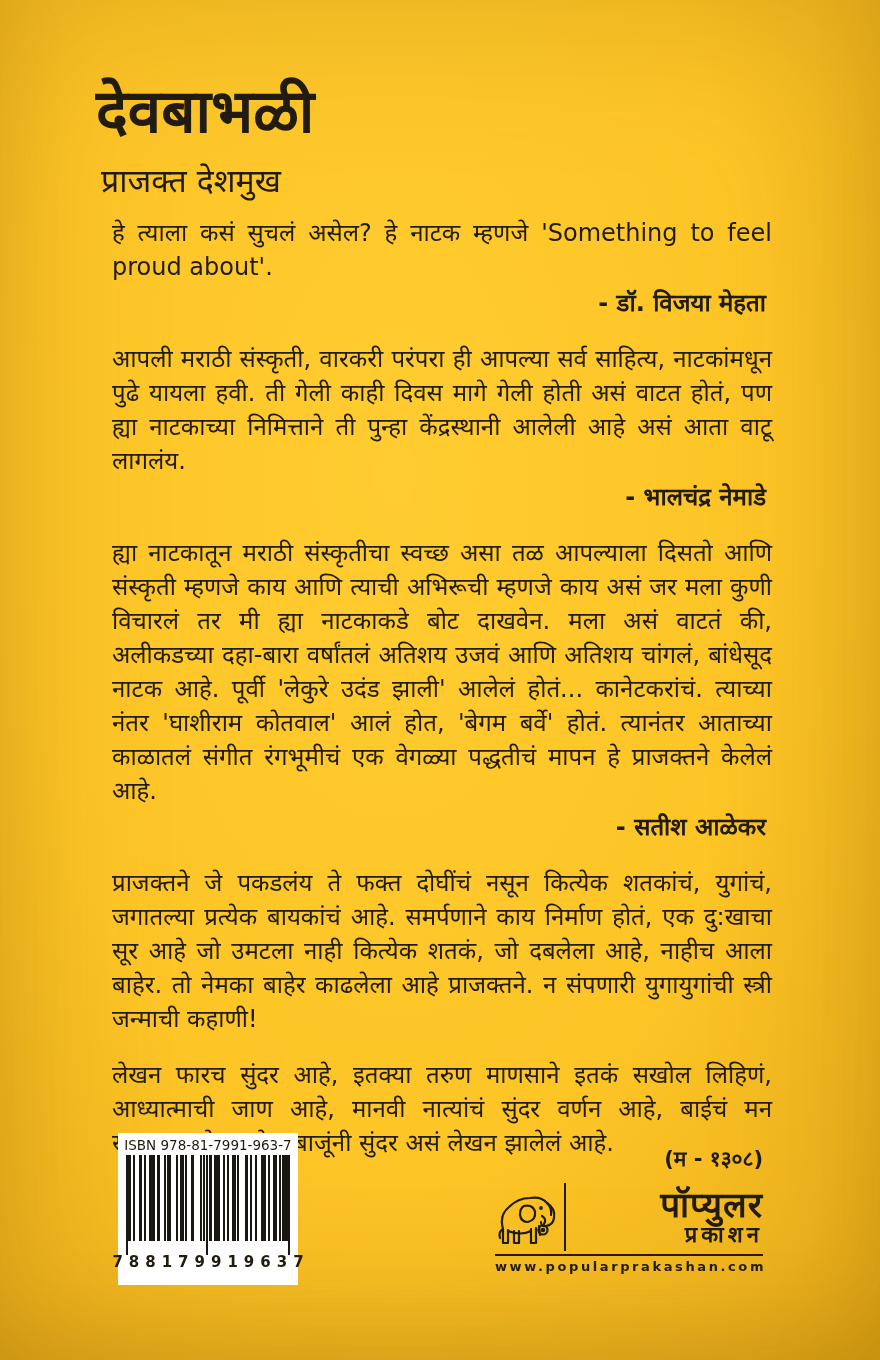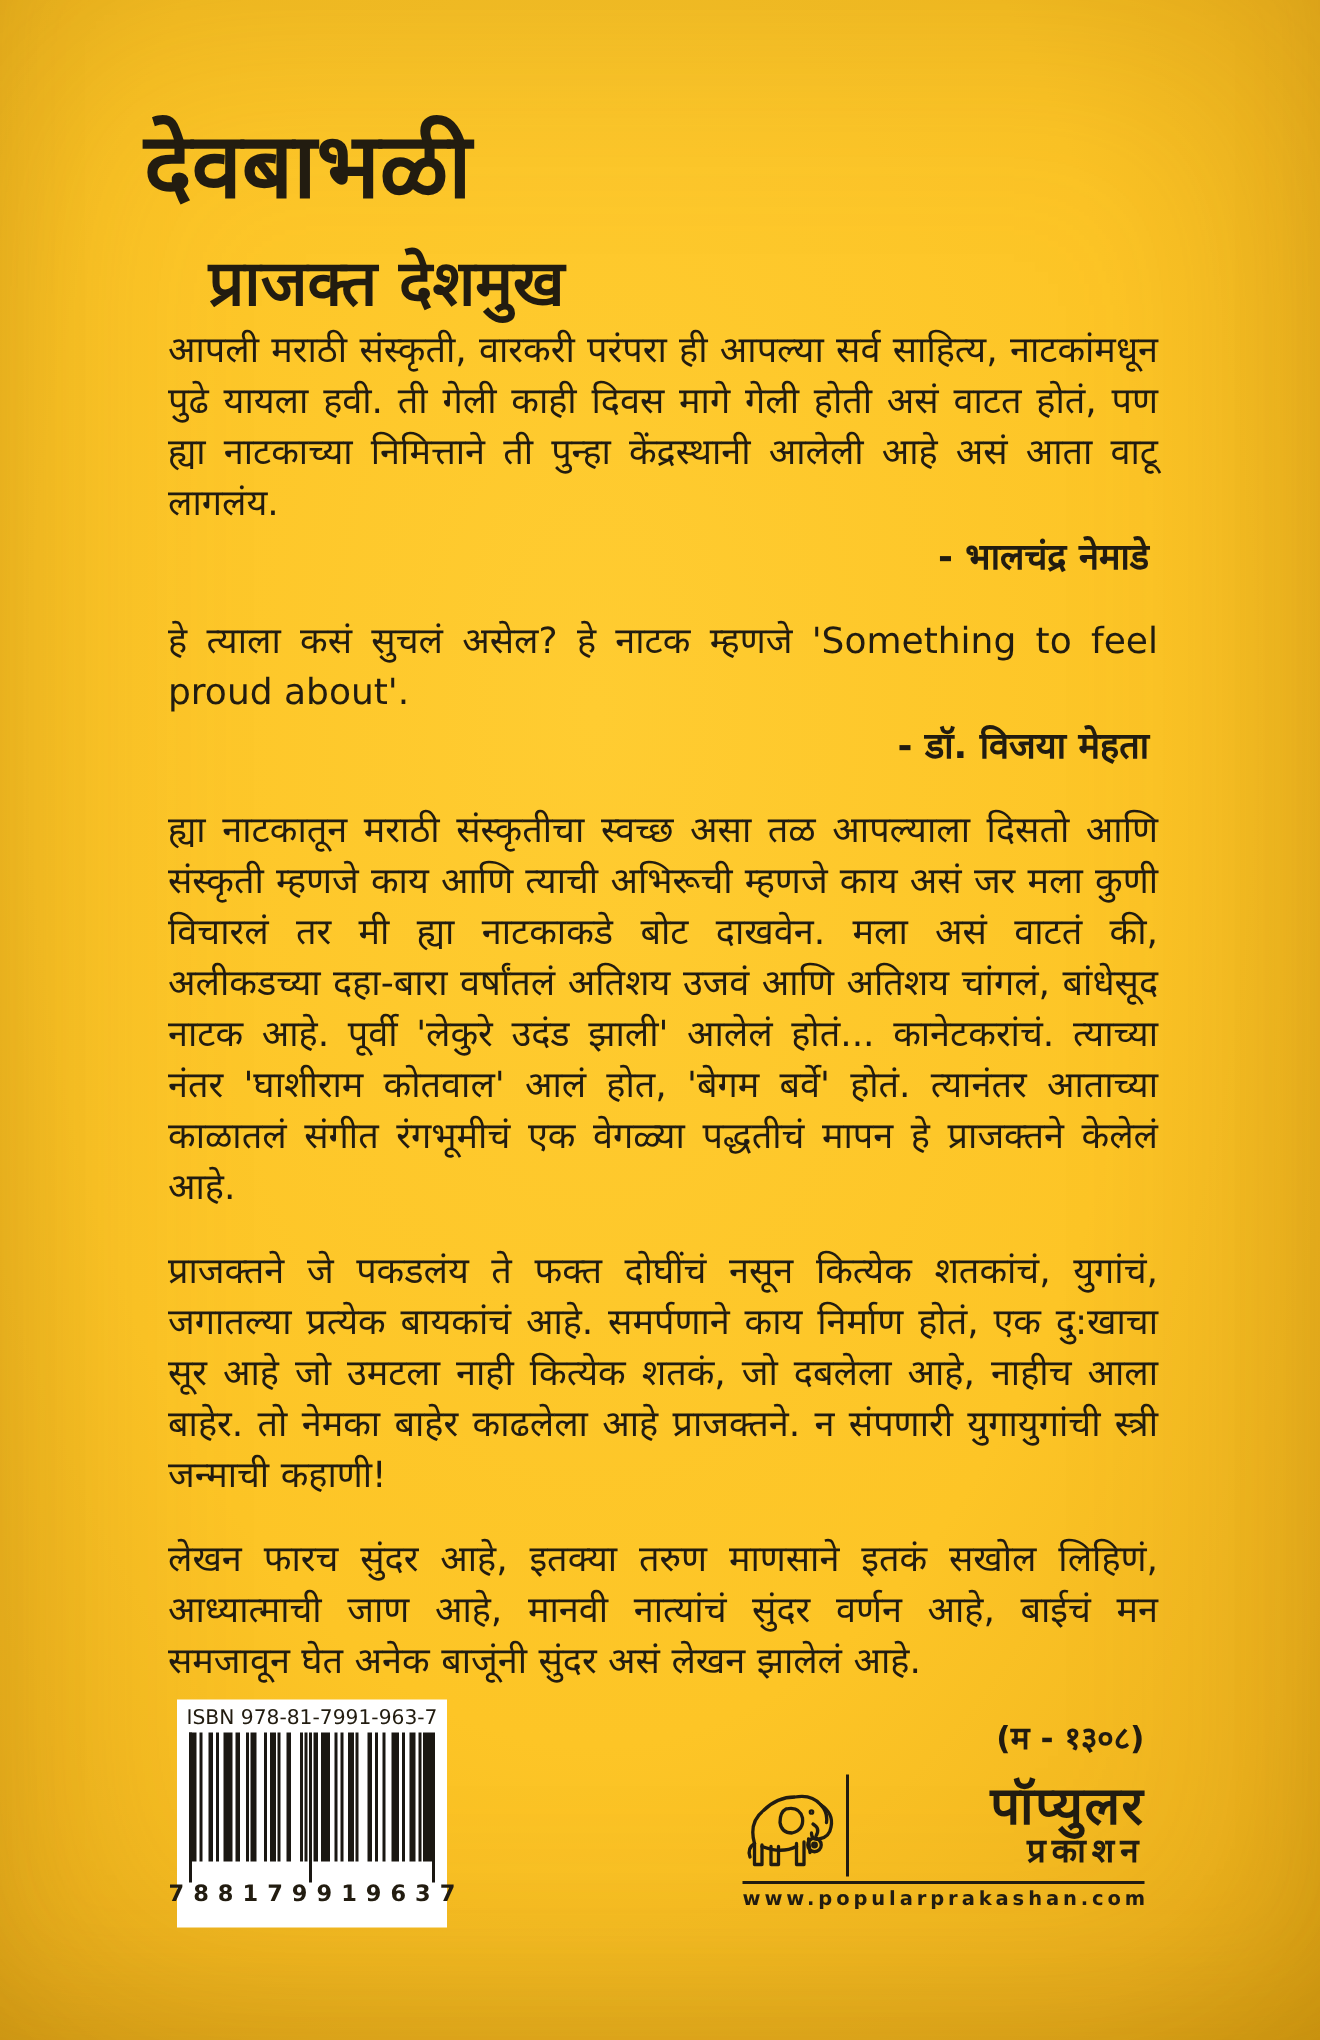--- a/index.html
+++ b/index.html
@@ -13,21 +13,21 @@
     font-family:"DejaVu Sans","Liberation Sans",sans-serif;
     color:#221c10;
   }
   .title{
     position:absolute;left:96px;top:78px;
     font-size:60px;font-weight:800;line-height:1.1;
     letter-spacing:0px;
   }
   .author{
     position:absolute;left:101px;top:158px;
-    font-size:42px;font-weight:700;margin-left:38px;
+    font-size:32px;font-weight:400;
   }
   .blurbs{
     position:absolute;left:112px;top:216px;width:660px;
   }
   .blurb{margin-bottom:22px;}
   .blurb-text{
     font-size:24px;line-height:34px;font-weight:500;
     text-align:justify;
   }
   .blurb-attr{
@@ -74,29 +74,30 @@
 </head>
 <body>
 
 <div id="cover">
 
   <div class="title">देवबाभळी</div>
   <div class="author">प्राजक्त देशमुख</div>
 
   <div class="blurbs">
     <div class="blurb">
+      <div class="blurb-text">हे त्याला कसं सुचलं असेल? हे नाटक म्हणजे 'Something to feel proud about'.</div>
+      <div class="blurb-attr">- डॉ. विजया मेहता</div>
+    </div>
+    <div class="blurb">
       <div class="blurb-text">आपली मराठी संस्कृती, वारकरी परंपरा ही आपल्या सर्व साहित्य, नाटकांमधून पुढे यायला हवी. ती गेली काही दिवस मागे गेली होती असं वाटत होतं, पण ह्या नाटकाच्या निमित्ताने ती पुन्हा केंद्रस्थानी आलेली आहे असं आता वाटू लागलंय.</div>
       <div class="blurb-attr">- भालचंद्र नेमाडे</div>
     </div>
     <div class="blurb">
-      <div class="blurb-text">हे त्याला कसं सुचलं असेल? हे नाटक म्हणजे 'Something to feel proud about'.</div>
-      <div class="blurb-attr">- डॉ. विजया मेहता</div>
-    </div>
-    <div class="blurb">
       <div class="blurb-text">ह्या नाटकातून मराठी संस्कृतीचा स्वच्छ असा तळ आपल्याला दिसतो आणि संस्कृती म्हणजे काय आणि त्याची अभिरूची म्हणजे काय असं जर मला कुणी विचारलं तर मी ह्या नाटकाकडे बोट दाखवेन. मला असं वाटतं की, अलीकडच्या दहा-बारा वर्षांतलं अतिशय उजवं आणि अतिशय चांगलं, बांधेसूद नाटक आहे. पूर्वी 'लेकुरे उदंड झाली' आलेलं होतं... कानेटकरांचं. त्याच्या नंतर 'घाशीराम कोतवाल' आलं होत, 'बेगम बर्वे' होतं. त्यानंतर आताच्या काळातलं संगीत रंगभूमीचं एक वेगळ्या पद्धतीचं मापन हे प्राजक्तने केलेलं आहे.</div>
+      <div class="blurb-attr">- सतीश आळेकर</div>
     </div>
     <div class="blurb">
       <div class="blurb-text">प्राजक्तने जे पकडलंय ते फक्त दोघींचं नसून कित्येक शतकांचं, युगांचं, जगातल्या प्रत्येक बायकांचं आहे. समर्पणाने काय निर्माण होतं, एक दु:खाचा सूर आहे जो उमटला नाही कित्येक शतकं, जो दबलेला आहे, नाहीच आला बाहेर. तो नेमका बाहेर काढलेला आहे प्राजक्तने. न संपणारी युगायुगांची स्त्री जन्माची कहाणी!</div>
     </div>
     <div class="blurb">
       <div class="blurb-text">लेखन फारच सुंदर आहे, इतक्या तरुण माणसाने इतकं सखोल लिहिणं, आध्यात्माची जाण आहे, मानवी नात्यांचं सुंदर वर्णन आहे, बाईचं मन समजावून घेत अनेक बाजूंनी सुंदर असं लेखन झालेलं आहे.</div>
     </div>
   </div>
 
   <div class="barcode-label">

